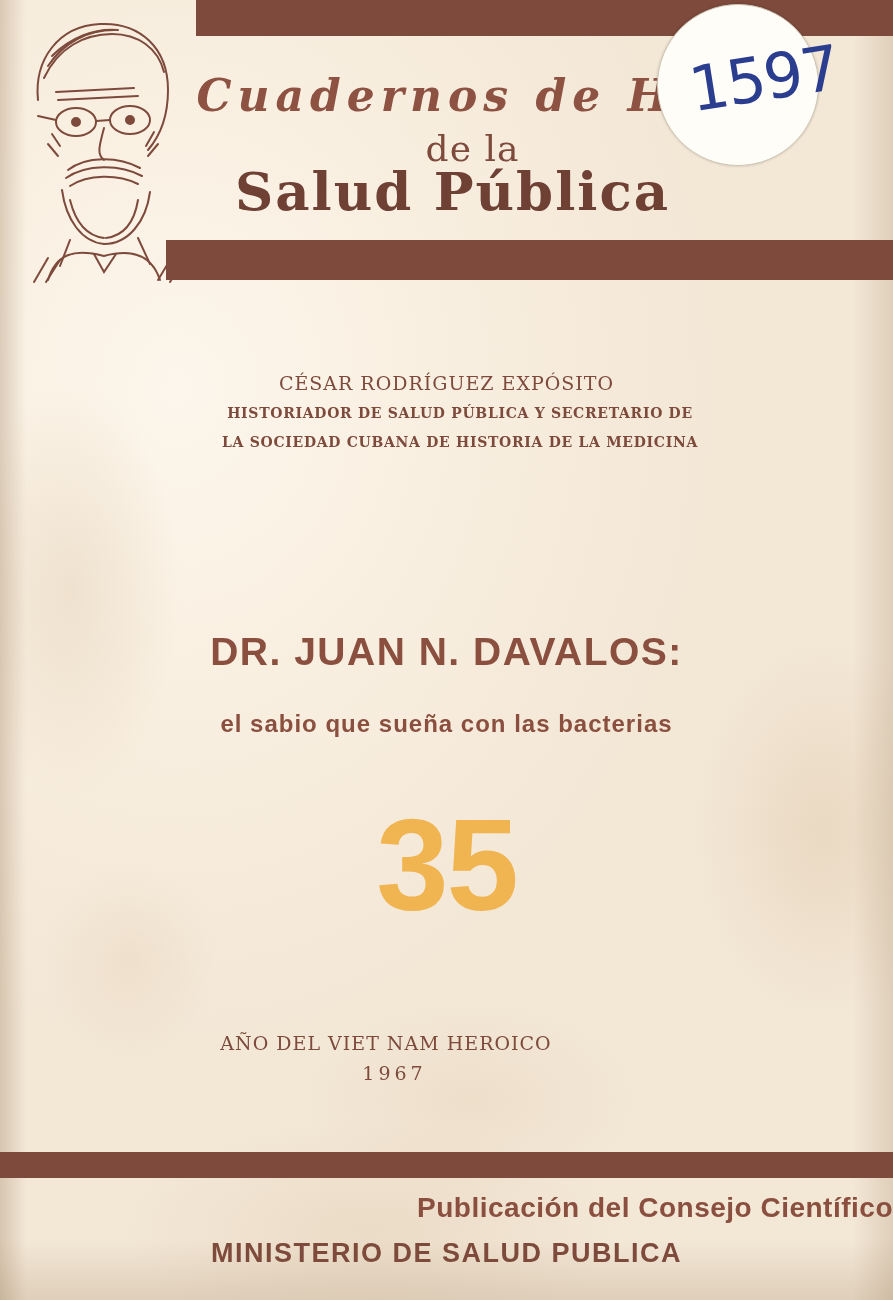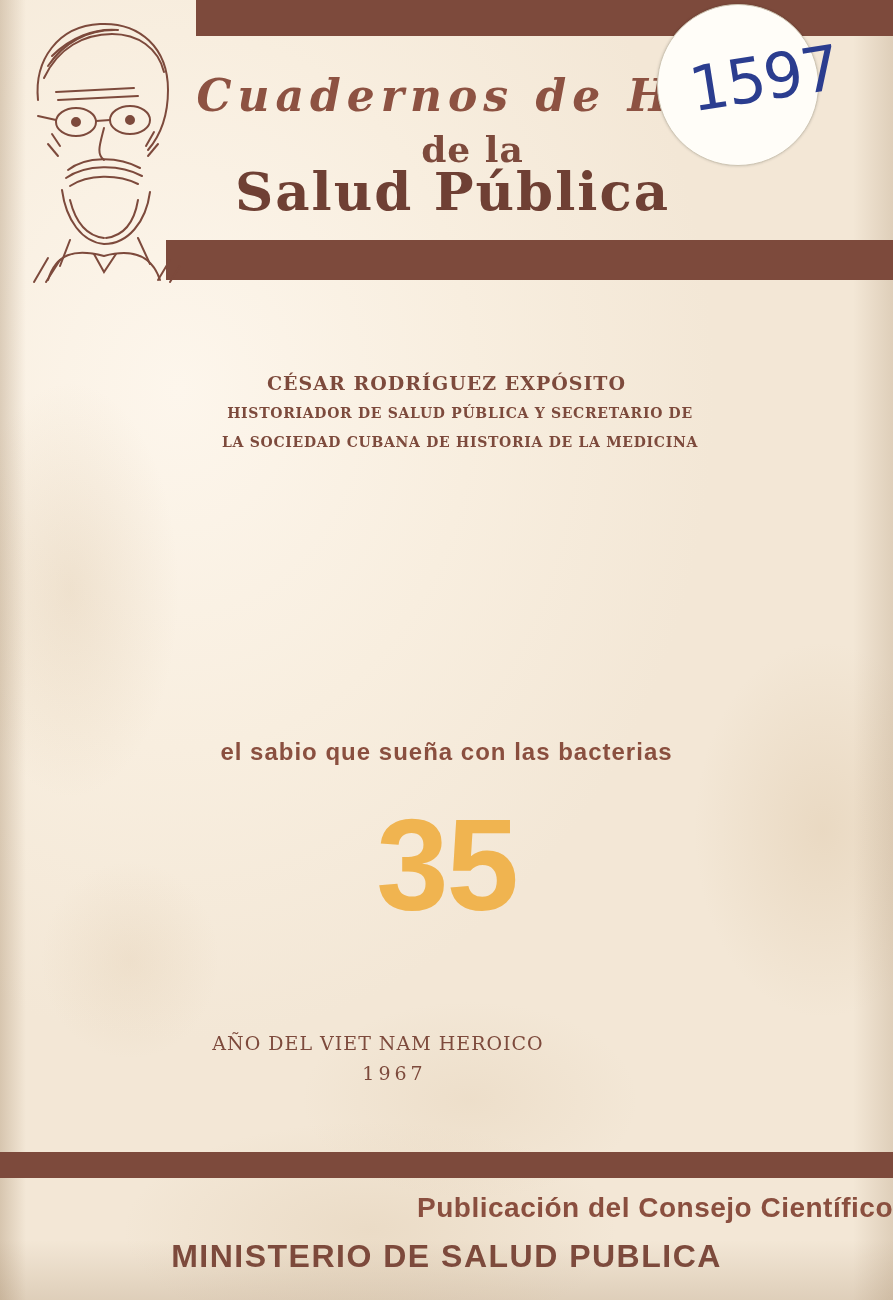--- a/index.html
+++ b/index.html
@@ -72,21 +72,21 @@
     font-size: 44px;
     letter-spacing: 6px;
     color: #8d5242;
     white-space: nowrap;
   }
   .masthead-title-2 {
     position: absolute;
     left: 0; top: 128px; width: 893px;
     text-align: center;
     font-family: "DejaVu Serif", serif;
-    font-weight: 700;
+    font-weight: 400;
     font-size: 36px;
     color: #7d4a3c;
     letter-spacing: 1px;
     padding-left: 52px;
     box-sizing: border-box;
   }
   .masthead-title-3 {
     position: absolute;
     left: 0; top: 160px; width: 893px;
     text-align: center;
@@ -132,21 +132,21 @@
     position: absolute;
     left: 0; top: 372px; width: 893px;
     text-align: center;
     color: #7d4a3c;
     font-family: "DejaVu Serif", serif;
   }
   .author-name {
     font-size: 19px;
     letter-spacing: 1px;
     font-variant: small-caps;
-    font-weight: 700;
+    font-weight: 400;
   }
   .author-role {
     margin-top: 9px;
     font-size: 14px;
     letter-spacing: 0.7px;
     font-variant: small-caps;
     font-weight: 600;
     line-height: 1.5;
     padding-left: 27px;
   }
@@ -164,21 +164,20 @@
   }
   .doc-subtitle {
     position: absolute;
     left: 0; top: 710px; width: 893px;
     text-align: center;
     font-family: "Liberation Sans", sans-serif;
     font-weight: 700;
     font-size: 24px;
     letter-spacing: 1px;
     color: #8a4f3f;
-    margin-top: 28px;
   }
 
   
   .issue-number {
     position: absolute;
     left: 0; top: 800px; width: 893px;
     text-align: center;
     font-family: "Liberation Sans", sans-serif;
     font-weight: 700;
     font-size: 130px;
@@ -190,20 +189,21 @@
   
   .year-motto {
     position: absolute;
     left: 0; top: 1032px; width: 756px;
     text-align: center;
     font-family: "DejaVu Serif", serif;
     font-size: 19px;
     color: #7d4a3c;
     letter-spacing: 1px;
     font-variant: small-caps;
+    padding-left: 8px;
   }
   .year-value {
     position: absolute;
     left: 0; top: 1062px; width: 789px;
     text-align: center;
     font-family: "DejaVu Serif", serif;
     font-size: 19px;
     color: #7d4a3c;
     letter-spacing: 4px;
   }
@@ -223,21 +223,21 @@
     font-size: 28px;
     color: #8a4f3f;
     letter-spacing: 0.5px;
   }
   .footer-line2 {
     position: absolute;
     left: 0; top: 1238px; width: 893px;
     text-align: center;
     font-family: "Liberation Sans", sans-serif;
     font-weight: 700;
-    font-size: 32px;
+    font-size: 27px;
     color: #7d4a3c;
     letter-spacing: 1.5px;
   }
 </style>
 </head>
 <body>
 
 <div class="page">
 
   <div class="stain s1"></div>
@@ -306,20 +306,21 @@
 
   <div class="sticker"></div>
   <div class="sticker-num">1597</div>
 
   <div class="author-block">
     <div class="author-name">CÉSAR RODRÍGUEZ EXPÓSITO</div>
     <div class="author-role">HISTORIADOR DE SALUD PÚBLICA Y SECRETARIO DE</div>
     <div class="author-role" style="margin-top:8px">LA SOCIEDAD CUBANA DE HISTORIA DE LA MEDICINA</div>
   </div>
 
+  <div class="doc-title">DR. JUAN N. DAVALOS:</div>
   <div class="doc-subtitle">el sabio que sueña con las bacterias</div>
 
   <div class="issue-number">35</div>
 
   <div class="year-motto">AÑO DEL VIET NAM HEROICO</div>
   <div class="year-value">1967</div>
 
   <div class="band-bottom"></div>
   <div class="footer-line1">Publicación del Consejo Científico</div>
   <div class="footer-line2">MINISTERIO DE SALUD PUBLICA</div>

